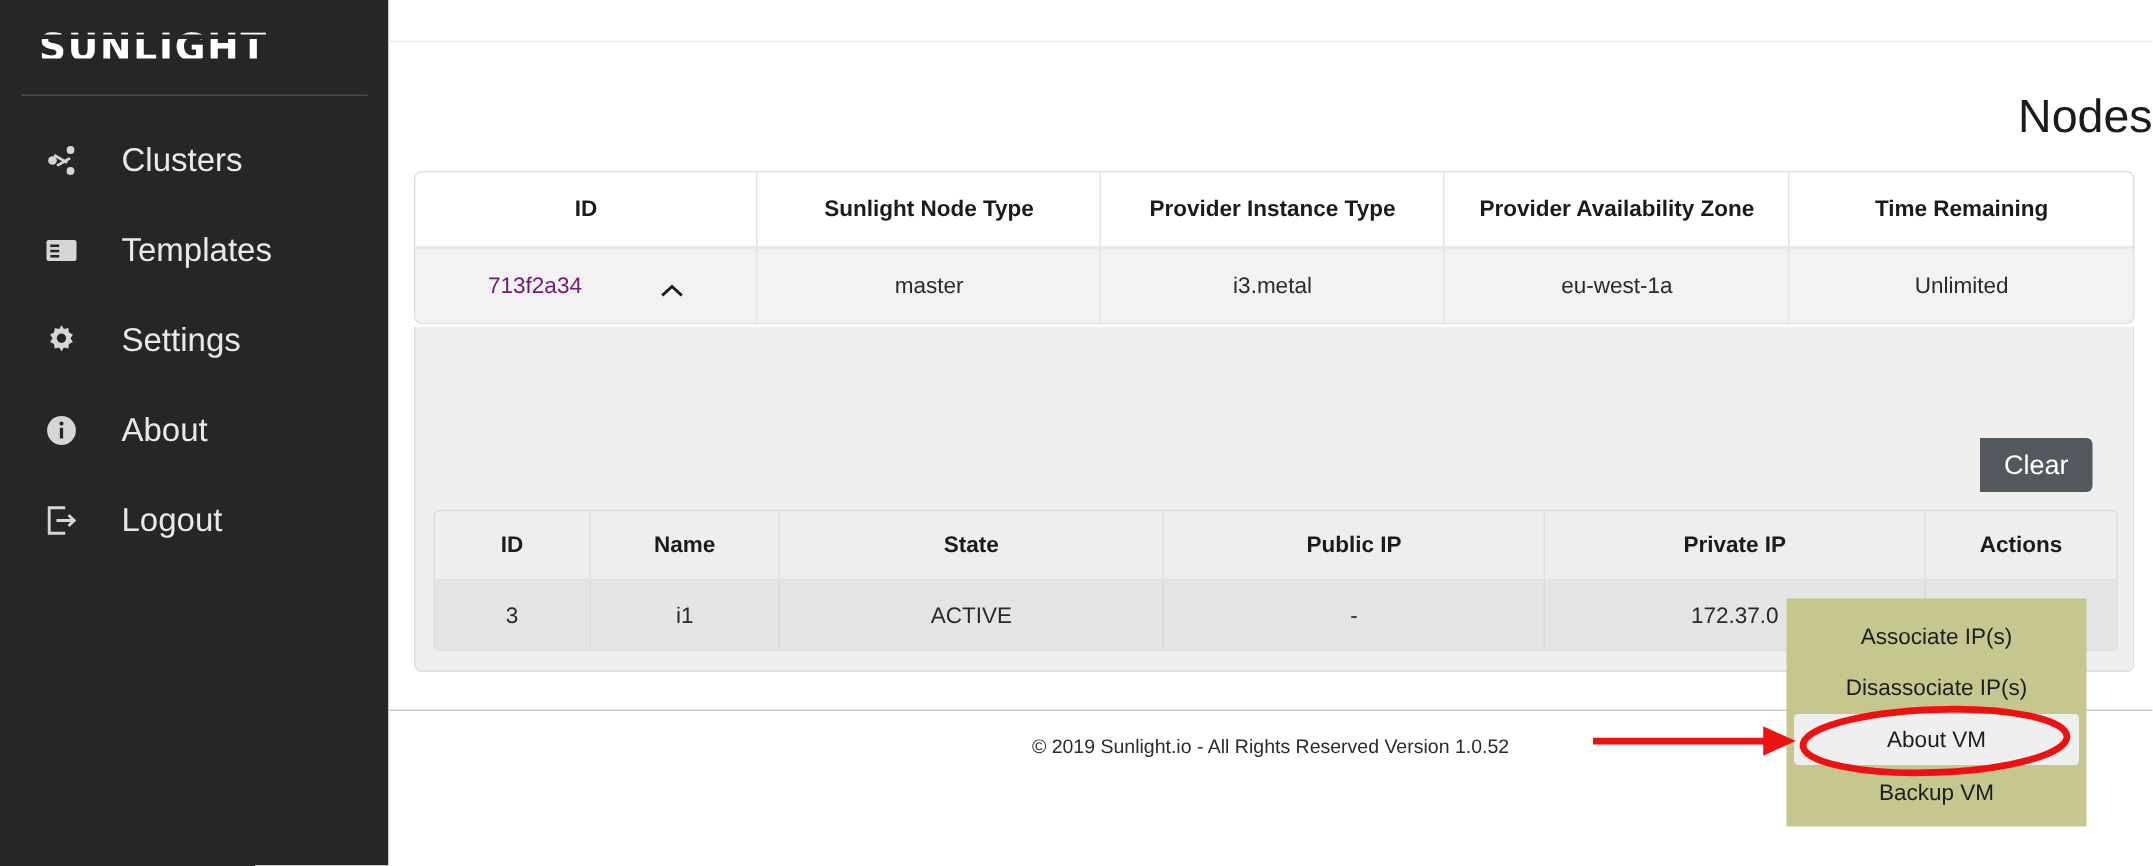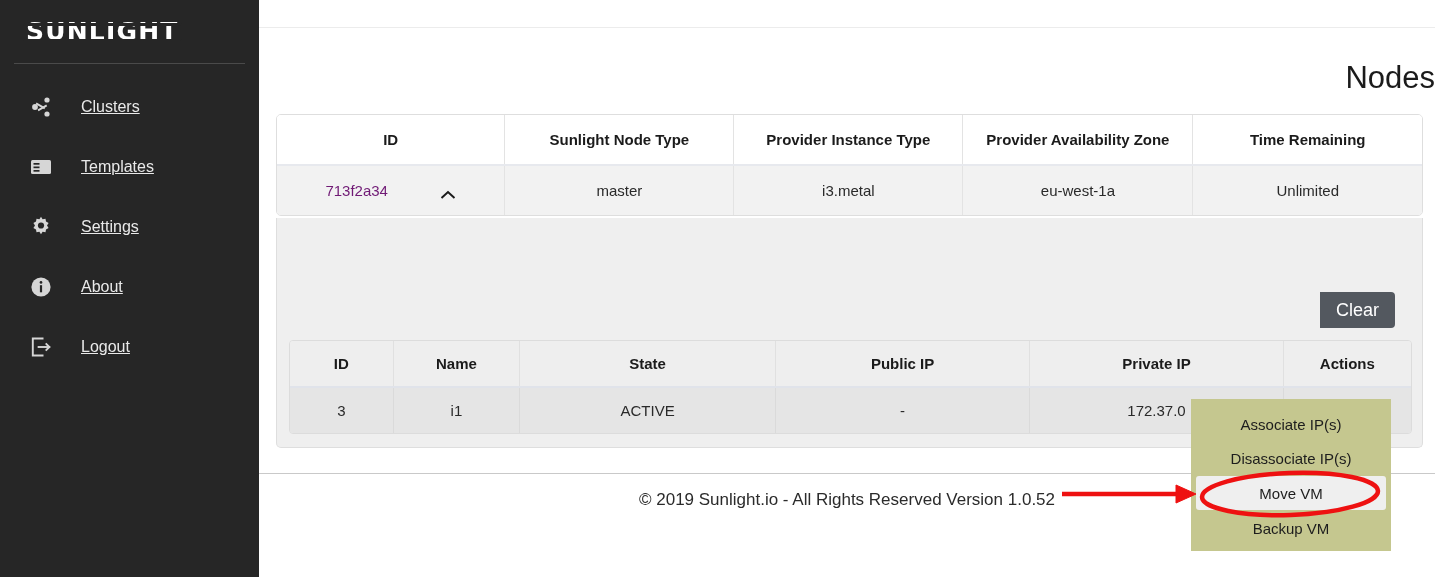--- a/index.html
+++ b/index.html
@@ -65,22 +65,21 @@
   }
   .nav-ico {
     width: 26px; height: 26px;
     flex: 0 0 26px;
     display: flex; align-items: center; justify-content: center;
   }
   .nav-ico svg { display: block; }
   .nav-label {
     margin-left: 27px;
     color: #e9e9e9;
-    font-size: 16px;
-    text-decoration: underline;
+    font-size: 22px;
   }
 
   
   #main {
     position: absolute; left: 259px; top: 0;
     width: 1176px; height: 577px;
     background: #ffffff;
   }
   #topline {
     position: absolute; left: 0; top: 27px;
@@ -197,21 +196,21 @@
   table.vmgrid td:last-child { border-right: none; }
 
   
   #footer-rule {
     position: absolute; left: 0; top: 473px;
     width: 1176px; height: 1px; background: #c9c9c9;
   }
   #footer-text {
     position: absolute; left: 0; top: 490px;
     width: 1176px; text-align: center;
-    font-size: 17px; color: #2b2b2b;
+    font-size: 13px; color: #2b2b2b;
   }
 
   
   #actions-menu {
     position: absolute;
     left: 1191px; top: 399px;
     width: 200px; height: 152px;
     background: #c5c78f;
     z-index: 40;
     padding-top: 7px;
@@ -396,21 +395,21 @@
       </div>
     </section>
 
     <div id="footer-rule"></div>
     <div id="footer-text">© 2019 Sunlight.io - All Rights Reserved Version 1.0.52</div>
   </main>
 
   <div id="actions-menu">
     <div class="menu-item">Associate IP(s)</div>
     <div class="menu-item">Disassociate IP(s)</div>
-    <div class="menu-item sel">Move VM</div>
+    <div class="menu-item sel">About VM</div>
     <div class="menu-item">Backup VM</div>
   </div>
 
   <svg id="annot" viewBox="0 0 1435 577">
     <g stroke="#ee1111" fill="#ee1111">
       <line x1="1062" y1="494" x2="1178" y2="494" stroke-width="4.5"></line>
       <polygon points="1176,485 1196,494 1176,503"></polygon>
     </g>
     <ellipse cx="1290" cy="494" rx="88" ry="21" fill="none" stroke="#ee1111" stroke-width="4.5" transform="rotate(-2 1290 494)"></ellipse>
   </svg>

